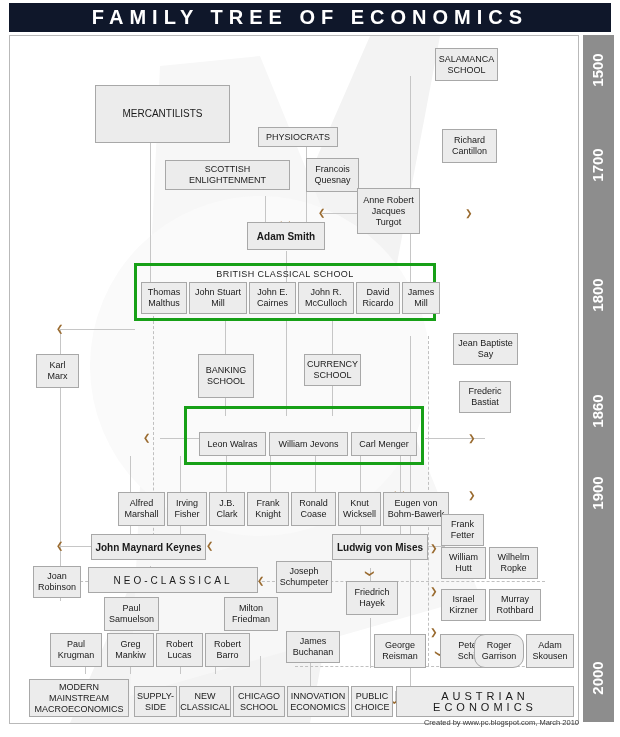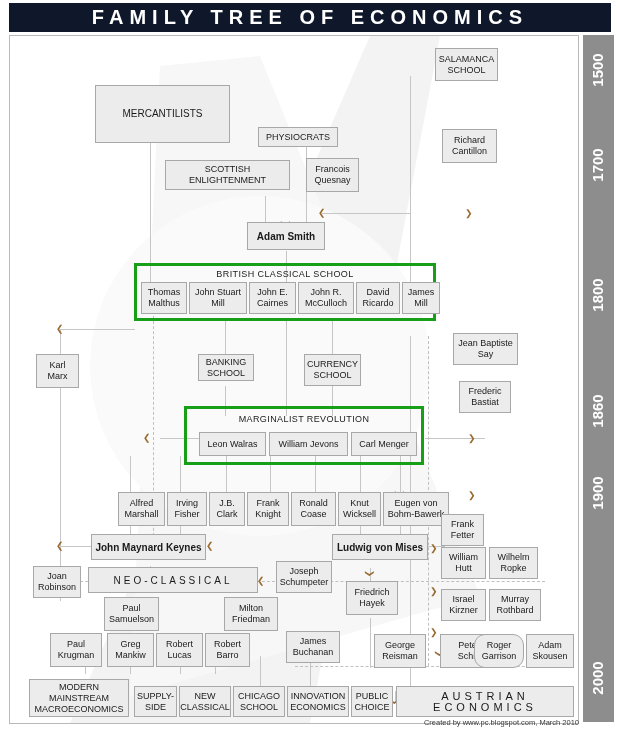--- a/index.html
+++ b/index.html
@@ -222,38 +222,40 @@
     <div class="arr dn" style="left:476px;top:661px;">❯</div>
     <div class="arr dn" style="left:526px;top:661px;">❯</div>
     <div class="arr dn" style="left:396px;top:661px;">❯</div>
     <div class="arr dn" style="left:166px;top:100px;">❯</div>
     <div class="arr dn" style="left:272px;top:183px;">❯</div>
 
     <div class="grp" style="left:124px;top:227px;width:302px;height:58px;"></div>
     <div class="grp-title" style="left:124px;top:233px;width:302px;">BRITISH CLASSICAL SCHOOL</div>
 
     <div class="grp" style="left:174px;top:370px;width:240px;height:59px;"></div>
-    <div class="grp-title" style="left:174px;top:378px;width:240px;">MARGINALIST REVOLUTION</div>
 
     <div class="box" style="left:425px;top:12px;width:63px;height:33px;white-space:pre-line;">SALAMANCA
 SCHOOL</div>
 
     <div class="box big" style="left:85px;top:49px;width:135px;height:58px;">MERCANTILISTS</div>
 
     <div class="box" style="left:248px;top:91px;width:80px;height:20px;">PHYSIOCRATS</div>
 
     <div class="box" style="left:432px;top:93px;width:55px;height:34px;white-space:pre-line;">Richard
 Cantillon</div>
 
     <div class="box" style="left:155px;top:124px;width:125px;height:30px;white-space:pre-line;">SCOTTISH
 ENLIGHTENMENT</div>
 
     <div class="box" style="left:296px;top:122px;width:53px;height:34px;white-space:pre-line;">Francois
 Quesnay</div>
 
+    <div class="box" style="left:347px;top:152px;width:63px;height:46px;white-space:pre-line;">Anne Robert
+Jacques
+Turgot</div>
 
     <div class="box bold" style="left:237px;top:186px;width:78px;height:28px;">Adam Smith</div>
 
     <div class="box" style="left:131px;top:246px;width:46px;height:32px;white-space:pre-line;">Thomas
 Malthus</div>
     <div class="box" style="left:179px;top:246px;width:58px;height:32px;white-space:pre-line;">John Stuart
 Mill</div>
     <div class="box" style="left:239px;top:246px;width:47px;height:32px;white-space:pre-line;">John E.
 Cairnes</div>
     <div class="box" style="left:288px;top:246px;width:56px;height:32px;white-space:pre-line;">John R.
@@ -262,21 +264,21 @@
 Ricardo</div>
     <div class="box" style="left:392px;top:246px;width:38px;height:32px;white-space:pre-line;">James
 Mill</div>
 
     <div class="box" style="left:443px;top:297px;width:65px;height:32px;white-space:pre-line;">Jean Baptiste
 Say</div>
 
     <div class="box" style="left:26px;top:318px;width:43px;height:34px;white-space:pre-line;">Karl
 Marx</div>
 
-    <div class="box" style="left:188px;top:318px;width:56px;height:27px;white-space:pre-line;">BANKING
+    <div class="box" style="left:188px;top:318px;width:56px;height:44px;white-space:pre-line;">BANKING
 SCHOOL</div>
 
     <div class="box" style="left:294px;top:318px;width:57px;height:32px;white-space:pre-line;">CURRENCY
 SCHOOL</div>
 
     <div class="box" style="left:449px;top:345px;width:52px;height:32px;white-space:pre-line;">Frederic
 Bastiat</div>
 
     <div class="box" style="left:189px;top:396px;width:67px;height:24px;">Leon Walras</div>
     <div class="box" style="left:259px;top:396px;width:79px;height:24px;">William Jevons</div>

